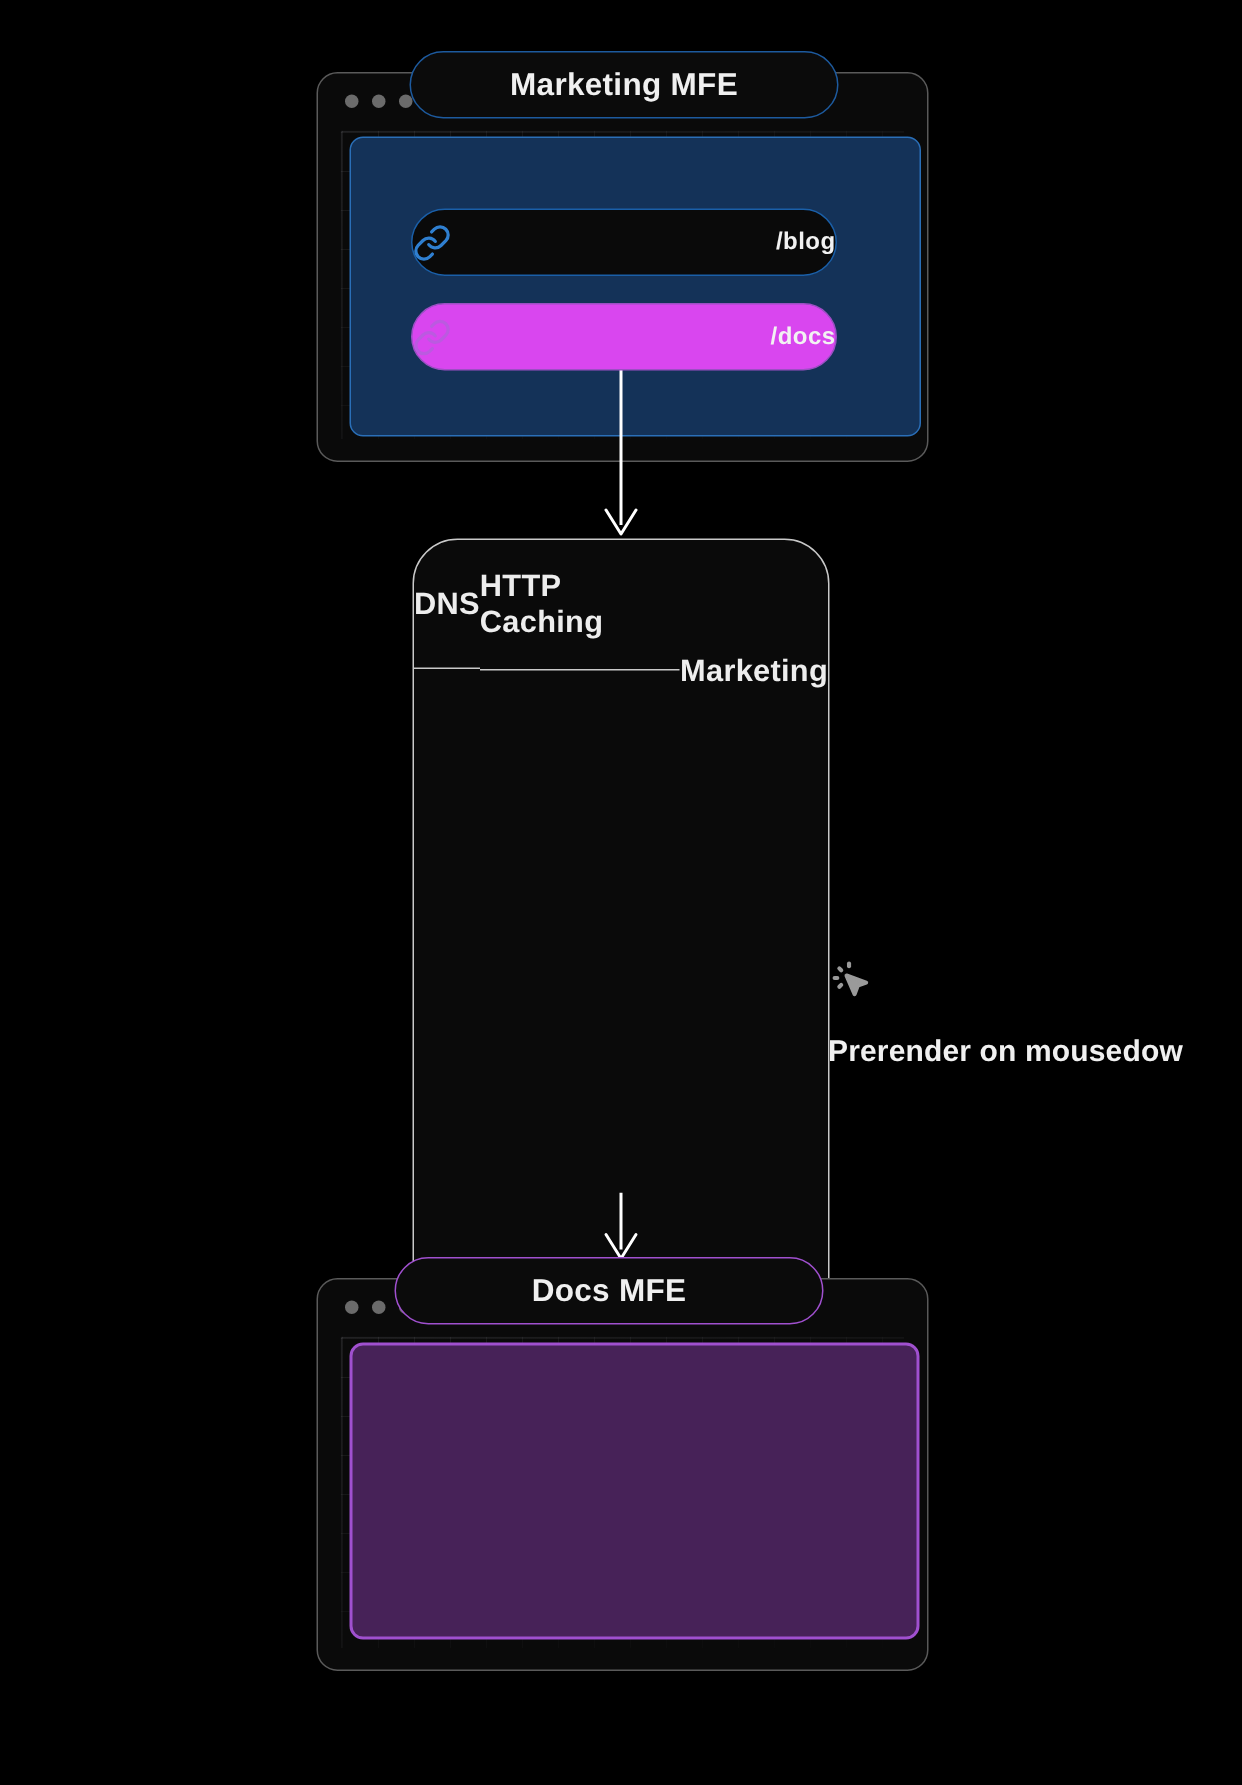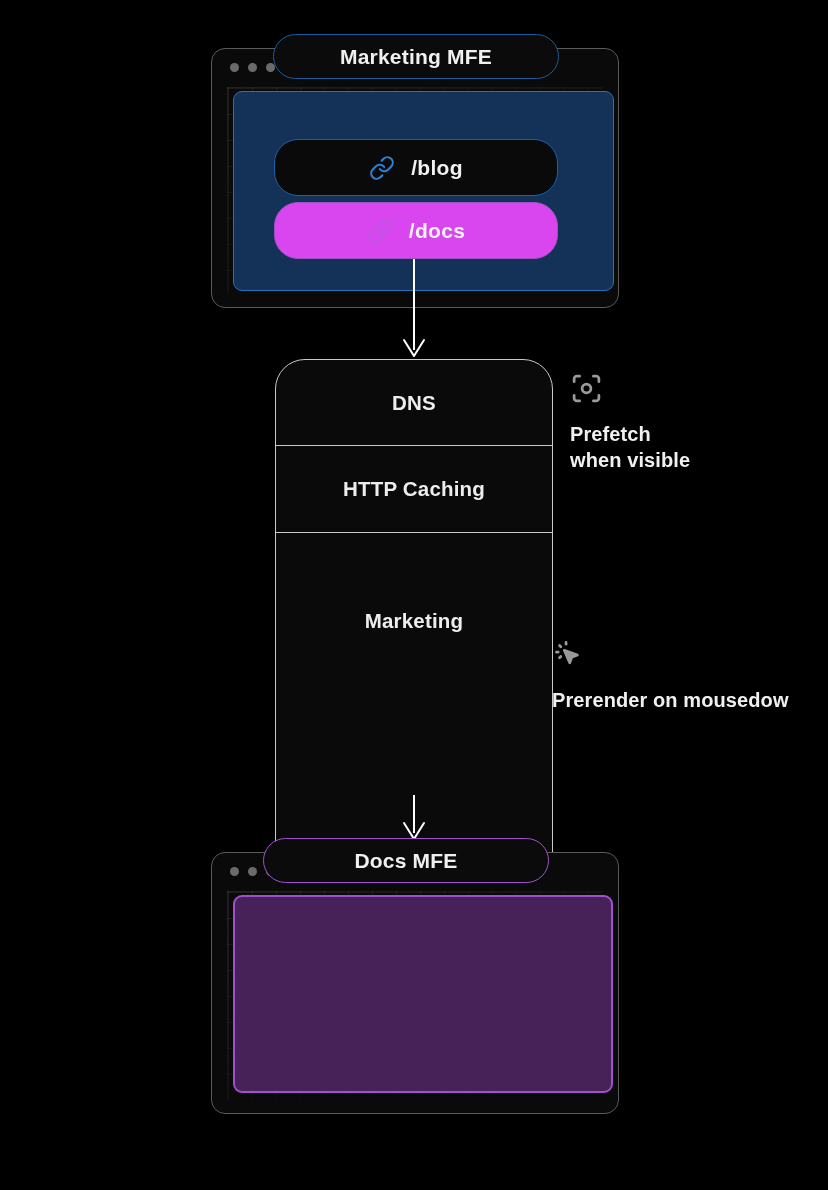--- a/index.html
+++ b/index.html
@@ -98,27 +98,27 @@
     z-index: 5;
   }
   .title-top    { left: 273px; top: 34px;  width: 286px; border: 1.8px solid #1d5a9e; }
   .title-bottom { left: 263px; top: 838px; width: 286px; border: 1.8px solid #a050cf; }
 
   
   .route-pill {
     position: absolute;
     left: 274px;
     width: 284px;
-    height: 57px;
+    height: 45px;
     border-radius: 24px;
     display: flex;
     align-items: center;
-    justify-content: center;
+    justify-content: space-between;
     gap: 16px;
-    font-size: 21px;
+    font-size: 16px;
     z-index: 4;
   }
   .route-blog {
     top: 139px;
     background: #0a0a0a;
     border: 1.8px solid #1a5fa8;
   }
   .route-docs {
     top: 202px;
     background: #d946ef;
@@ -131,21 +131,21 @@
   .pipeline {
     position: absolute;
     left: 275px;
     top: 359px;
     width: 278px;
     height: 565px;
     border: 1.3px solid #c9c9c9;
     border-radius: 30px;
     background: #0a0a0a;
     display: flex;
-    flex-direction: column;
+    flex-direction: row;
   }
   .stage-row {
     display: flex;
     align-items: center;
     justify-content: center;
     font-size: 20.5px;
     color: #ededed;
     letter-spacing: 0.2px;
     border-bottom: 1.1px solid #c9c9c9;
   }
@@ -219,33 +219,20 @@
     <line x1="18" y1="0" x2="18" y2="106" stroke="#ffffff" stroke-width="2"></line>
     <path d="M8 96 L18 112 L28 96" fill="none" stroke="#ffffff" stroke-width="2" stroke-linecap="round" stroke-linejoin="round"></path>
   </svg>
 
   <div class="pipeline">
     <div class="stage-row h-dns">DNS</div>
     <div class="stage-row h-http">HTTP Caching</div>
     <div class="stage-row h-prerend">Marketing</div>
   </div>
 
-  <div class="annotation annot-prefetch">
-    <span class="annot-icon">
-      <svg width="33" height="33" viewBox="0 0 24 24" fill="none" stroke="#9a9a9a" stroke-width="2" stroke-linecap="round" stroke-linejoin="round">
-        <path d="M3 7V5a2 2 0 0 1 2-2h2"></path>
-        <path d="M17 3h2a2 2 0 0 1 2 2v2"></path>
-        <path d="M21 17v2a2 2 0 0 1-2 2h-2"></path>
-        <path d="M7 21H5a2 2 0 0 1-2-2v-2"></path>
-        <circle cx="12" cy="12" r="3.2"></circle>
-      </svg>
-    </span>
-    <div class="annot-text">Prefetch
-when visible</div>
-  </div>
 
   <div class="annotation annot-prerender">
     <span class="annot-icon">
       <svg width="33" height="33" viewBox="0 0 24 24" fill="none" stroke="#9a9a9a" stroke-width="2" stroke-linecap="round" stroke-linejoin="round">
         <path d="M9 9l9.5 3.4-4.1 1.5-1.5 4.1z" fill="#9a9a9a" stroke="none"></path>
         <path d="M9 9l9.5 3.4-4.1 1.5-1.5 4.1z"></path>
         <path d="M5.5 5.5l.9.9"></path>
         <path d="M3.2 10.2h1.3"></path>
         <path d="M10.2 3.2v1.3"></path>
         <path d="M5.5 14.4l.9-.9"></path>

